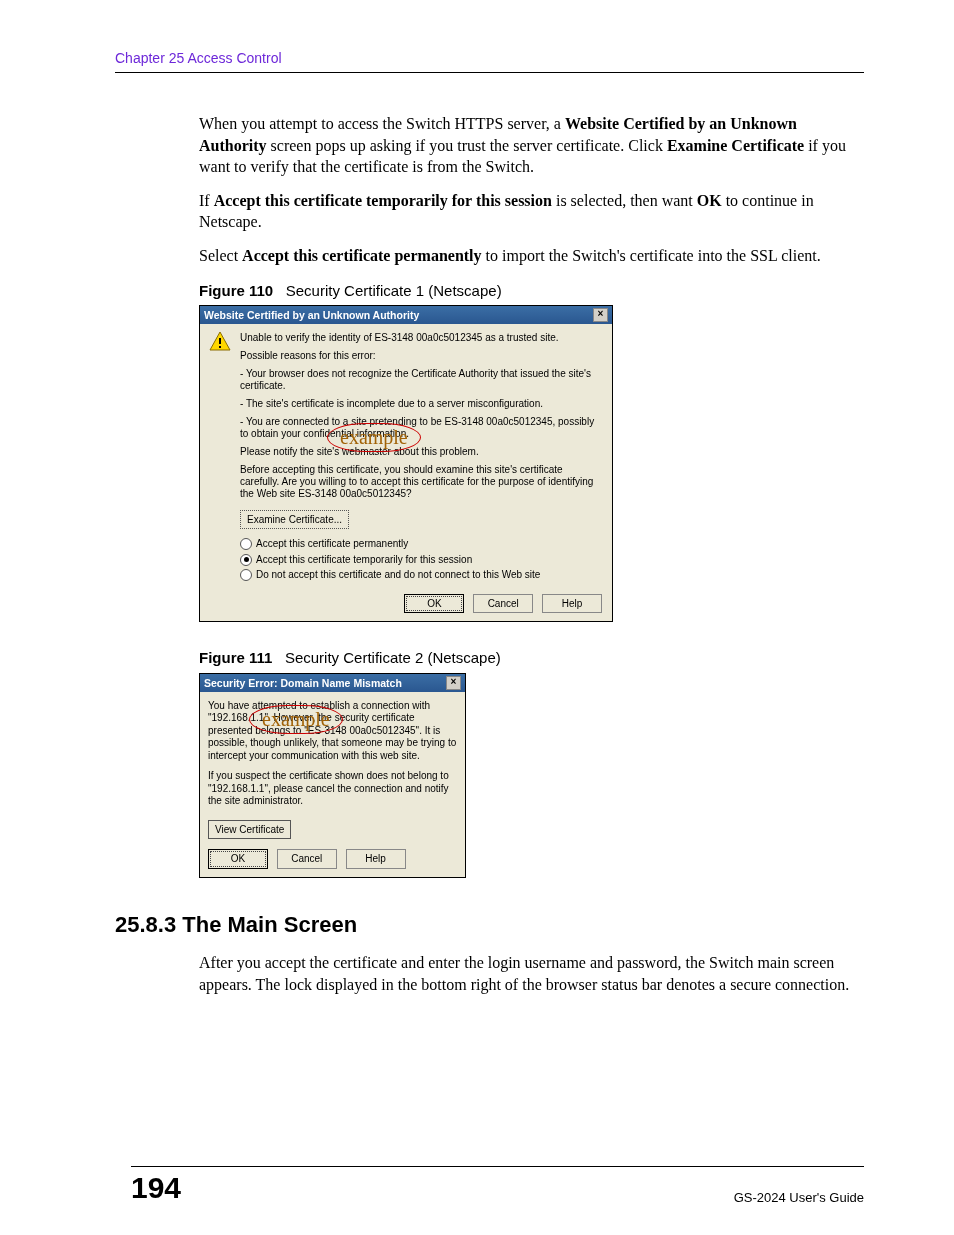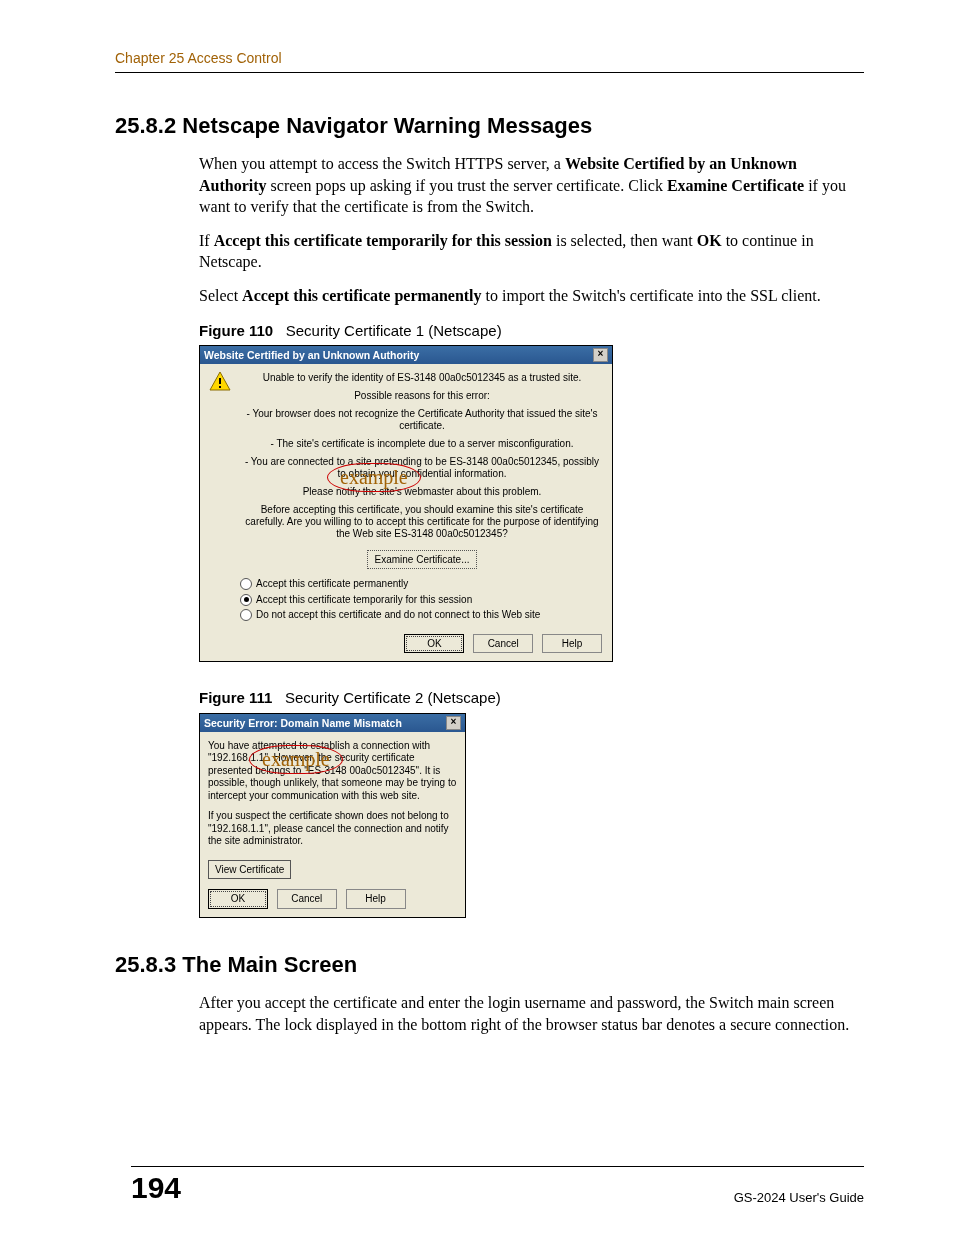--- a/index.html
+++ b/index.html
@@ -12,21 +12,21 @@
   .page {
     width: 954px;
     height: 1235px;
     position: relative;
     box-sizing: border-box;
     padding: 50px 90px 40px 115px;
   }
   .running-header {
     font-size: 14px;
     font-family: Arial, sans-serif;
-    color: #a16207;
+    color: #6d28d9;
     border-bottom: 1.5px solid #000;
     padding-bottom: 6px;
     margin-bottom: 40px;
   }
   .section-h {
     font-family: Arial, sans-serif;
     font-weight: bold;
     font-size: 22px;
     margin: 20px 0 14px 0;
   }
@@ -66,21 +66,20 @@
     background:#d4d0c8;
     color:#000;
     border:1px solid #888;
     width:13px;height:12px;
     font-size:10px;line-height:10px;text-align:center;
     font-weight:bold;
   }
   .dlg1-body {
     display:flex;
     padding: 6px 8px 4px 8px;
-    text-align: center;
   }
   .warn-icon {
     width: 24px; height: 24px;
     margin-right: 8px;
     flex-shrink:0;
   }
   .dlg1-text { flex:1; }
   .dlg1-text p { margin: 2px 0 6px 0; line-height:1.2; }
   .dlg1-text .indent { padding-left: 0; }
   .exam-btn {
@@ -159,21 +158,20 @@
 
   .fig-wrap { position:relative; }
 </style>
 </head>
 <body>
 
 <div class="page">
 
   <div class="running-header">Chapter 25 Access Control</div>
 
-  <div class="section-h">25.8.2  Netscape Navigator Warning Messages</div>
 
   <div class="body-block">
     <p>
       <span>When you attempt to access the Switch HTTPS server, a </span><b>Website Certified by an Unknown Authority</b><span> screen pops up asking if you trust the server certificate. Click </span><b>Examine Certificate</b><span> if you want to verify that the certificate is from the Switch.</span>
     </p>
     <p>
       <span>If </span><b>Accept this certificate temporarily for this session</b><span> is selected, then want </span><b>OK</b><span> to continue in Netscape.</span>
     </p>
     <p>
       <span>Select </span><b>Accept this certificate permanently</b><span> to import the Switch's certificate into the SSL client.</span>

